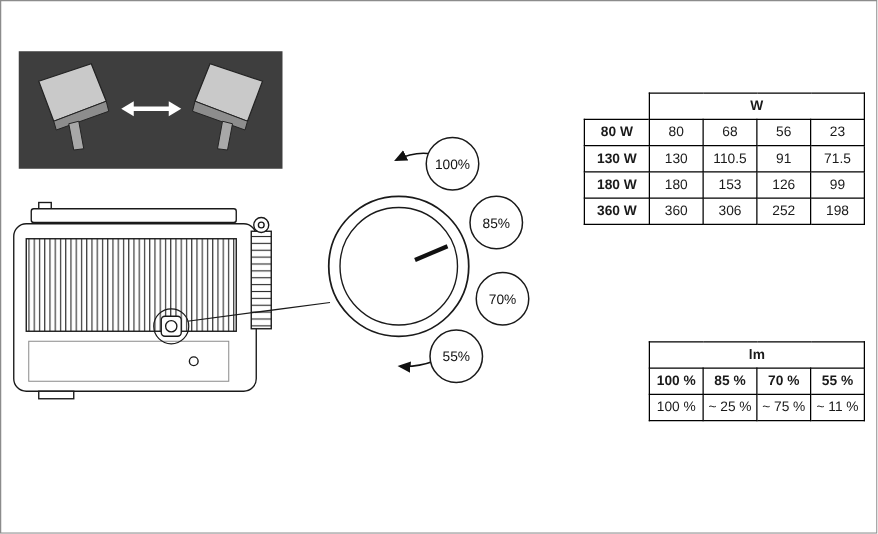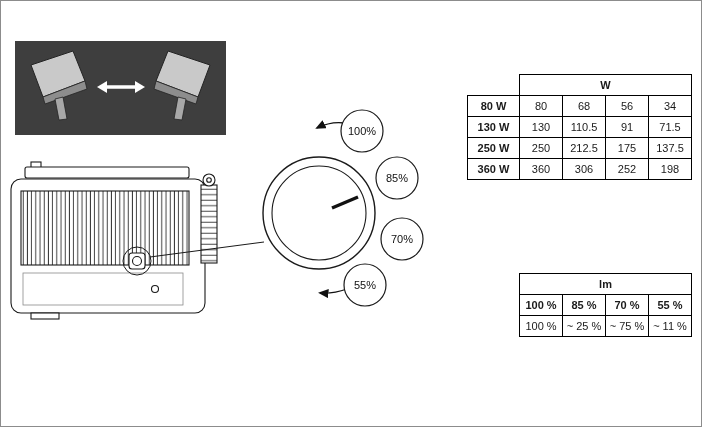--- a/index.html
+++ b/index.html
@@ -123,35 +123,35 @@
     <tbody>
         <tr>
       <td class="nb"></td>
       <td colspan="4" class="b">W</td>
     </tr>
     <tr>
       <td class="b">80 W</td>
       <td>80</td>
       <td>68</td>
       <td>56</td>
-      <td>34</td>
+      <td>23</td>
     </tr>
     <tr>
       <td class="b">130 W</td>
       <td>130</td>
       <td>110.5</td>
       <td>91</td>
       <td>71.5</td>
     </tr>
     <tr>
-      <td class="b">250 W</td>
-      <td>250</td>
-      <td>212.5</td>
-      <td>175</td>
-      <td>137.5</td>
+      <td class="b">180 W</td>
+      <td>180</td>
+      <td>153</td>
+      <td>126</td>
+      <td>99</td>
     </tr>
     <tr>
       <td class="b">360 W</td>
       <td>360</td>
       <td>306</td>
       <td>252</td>
       <td>198</td>
     </tr>
   </tbody>
     </table>

